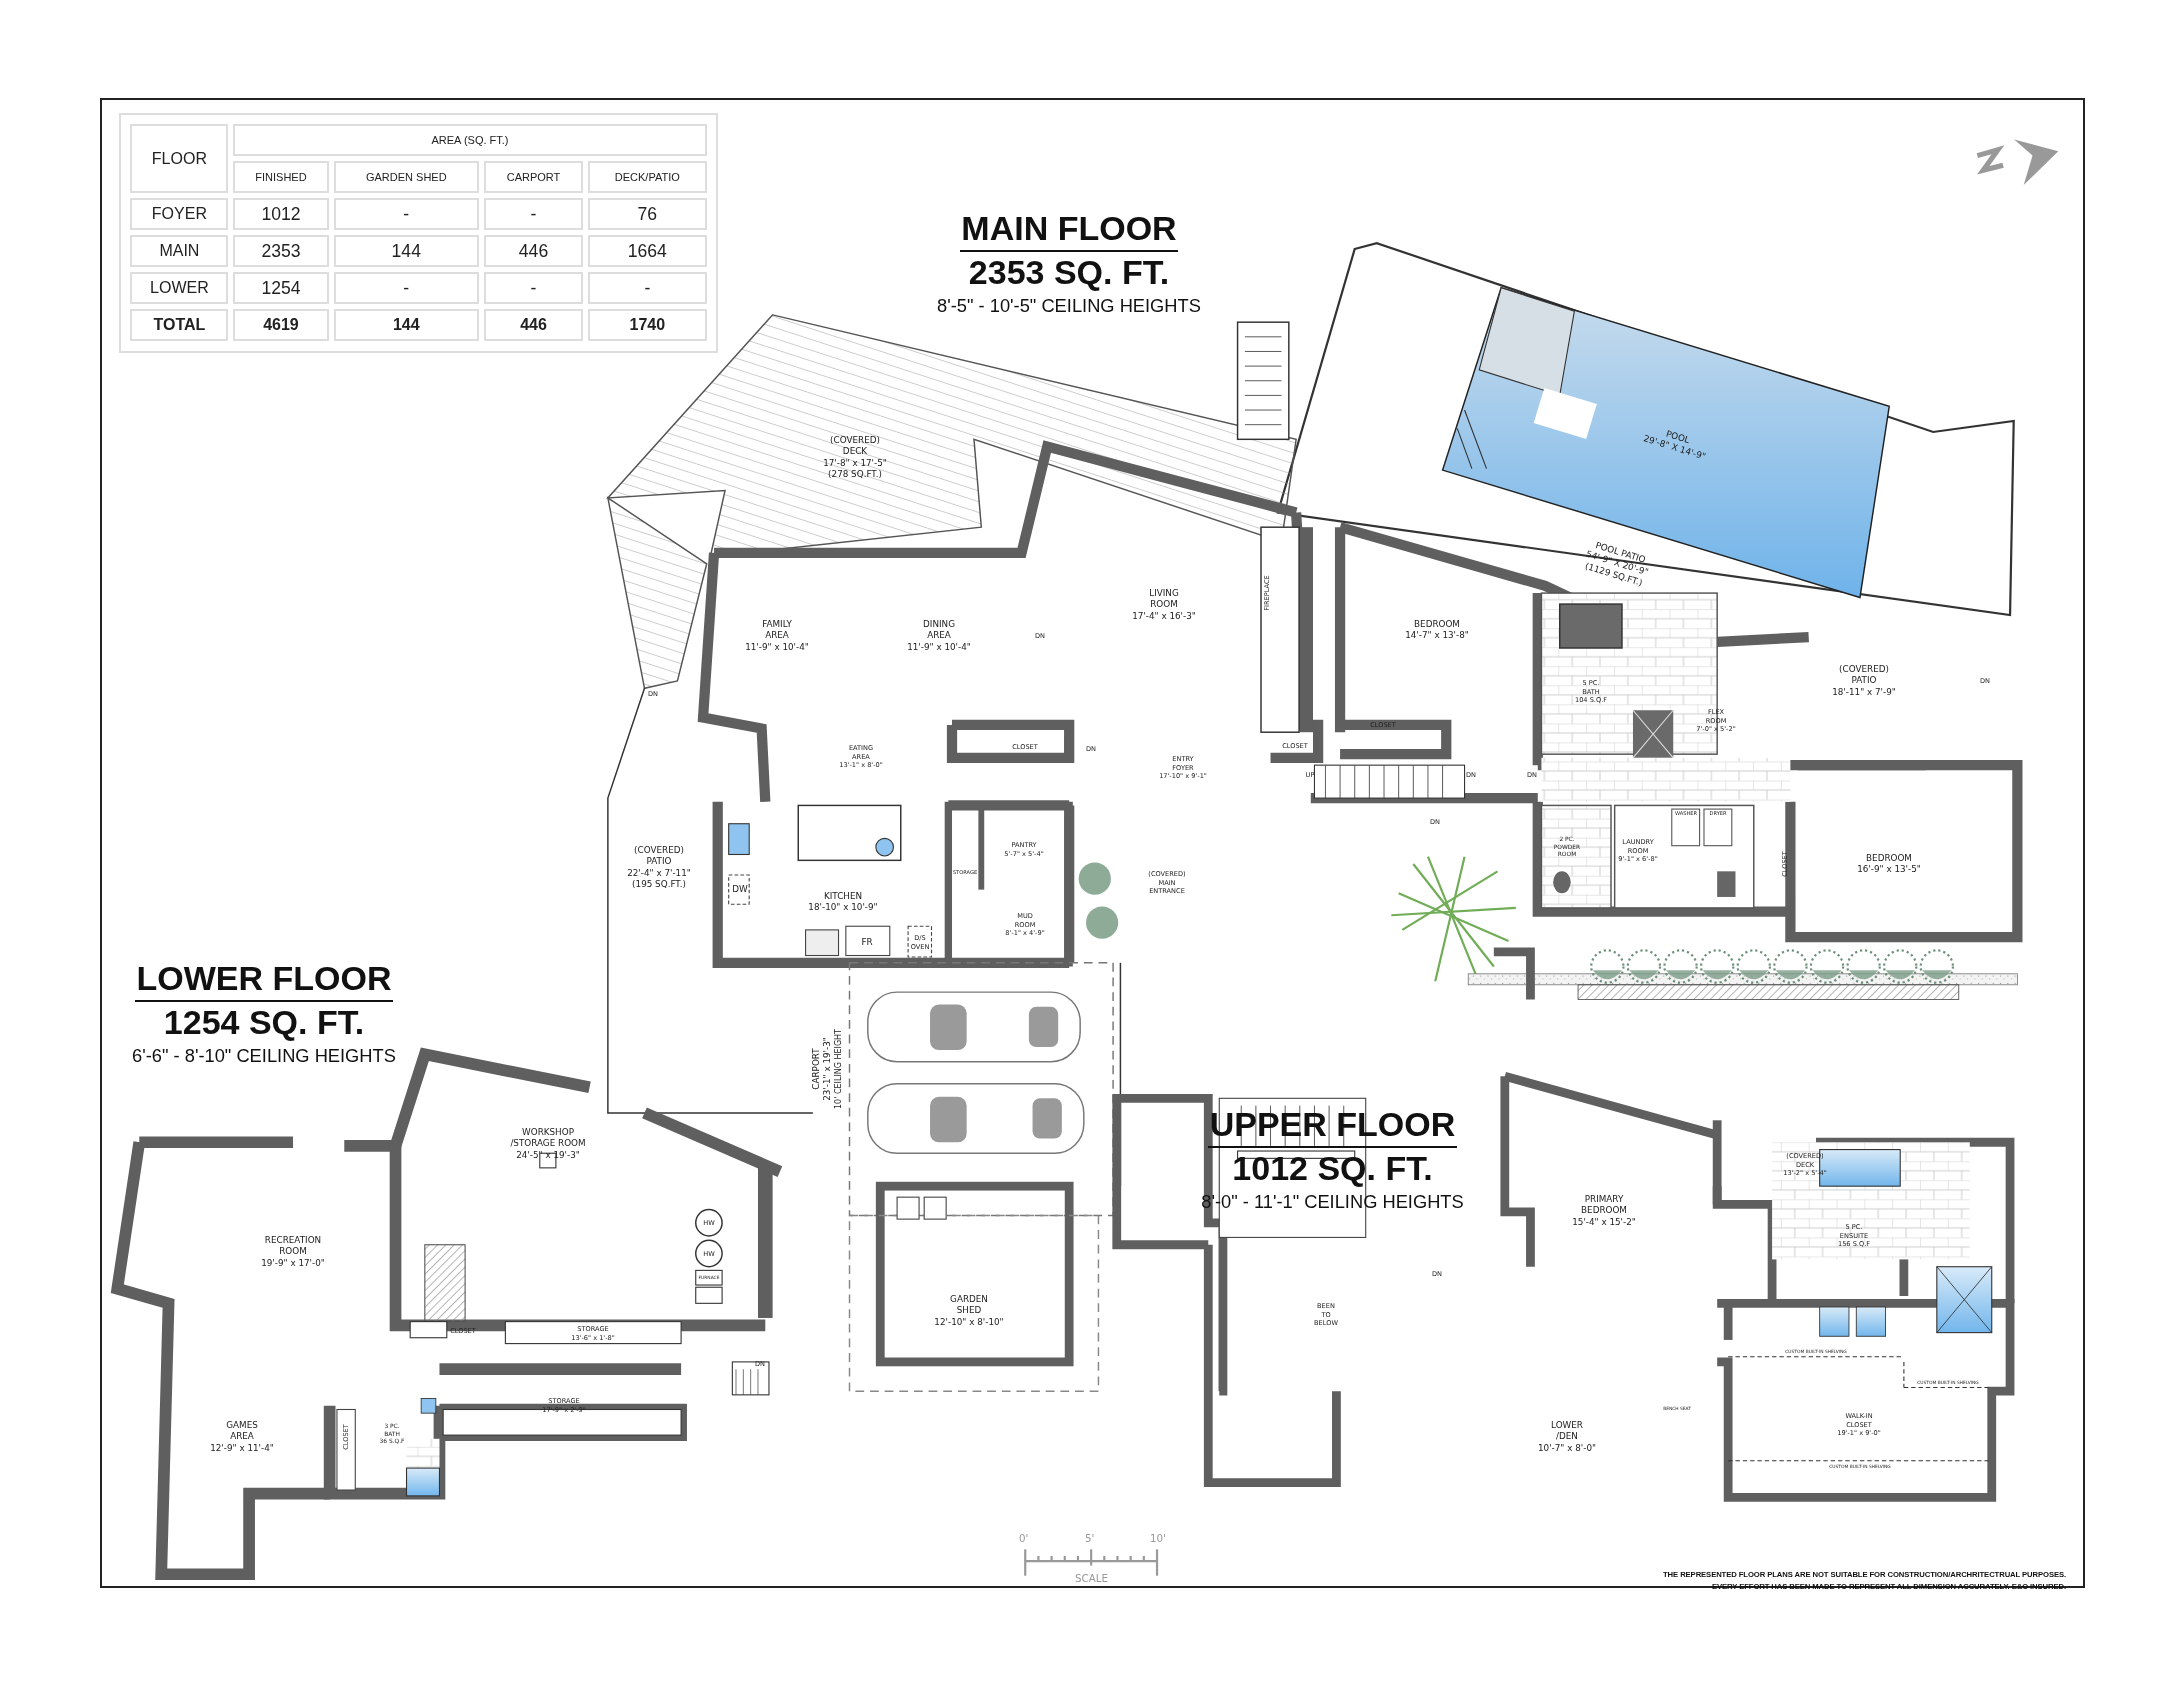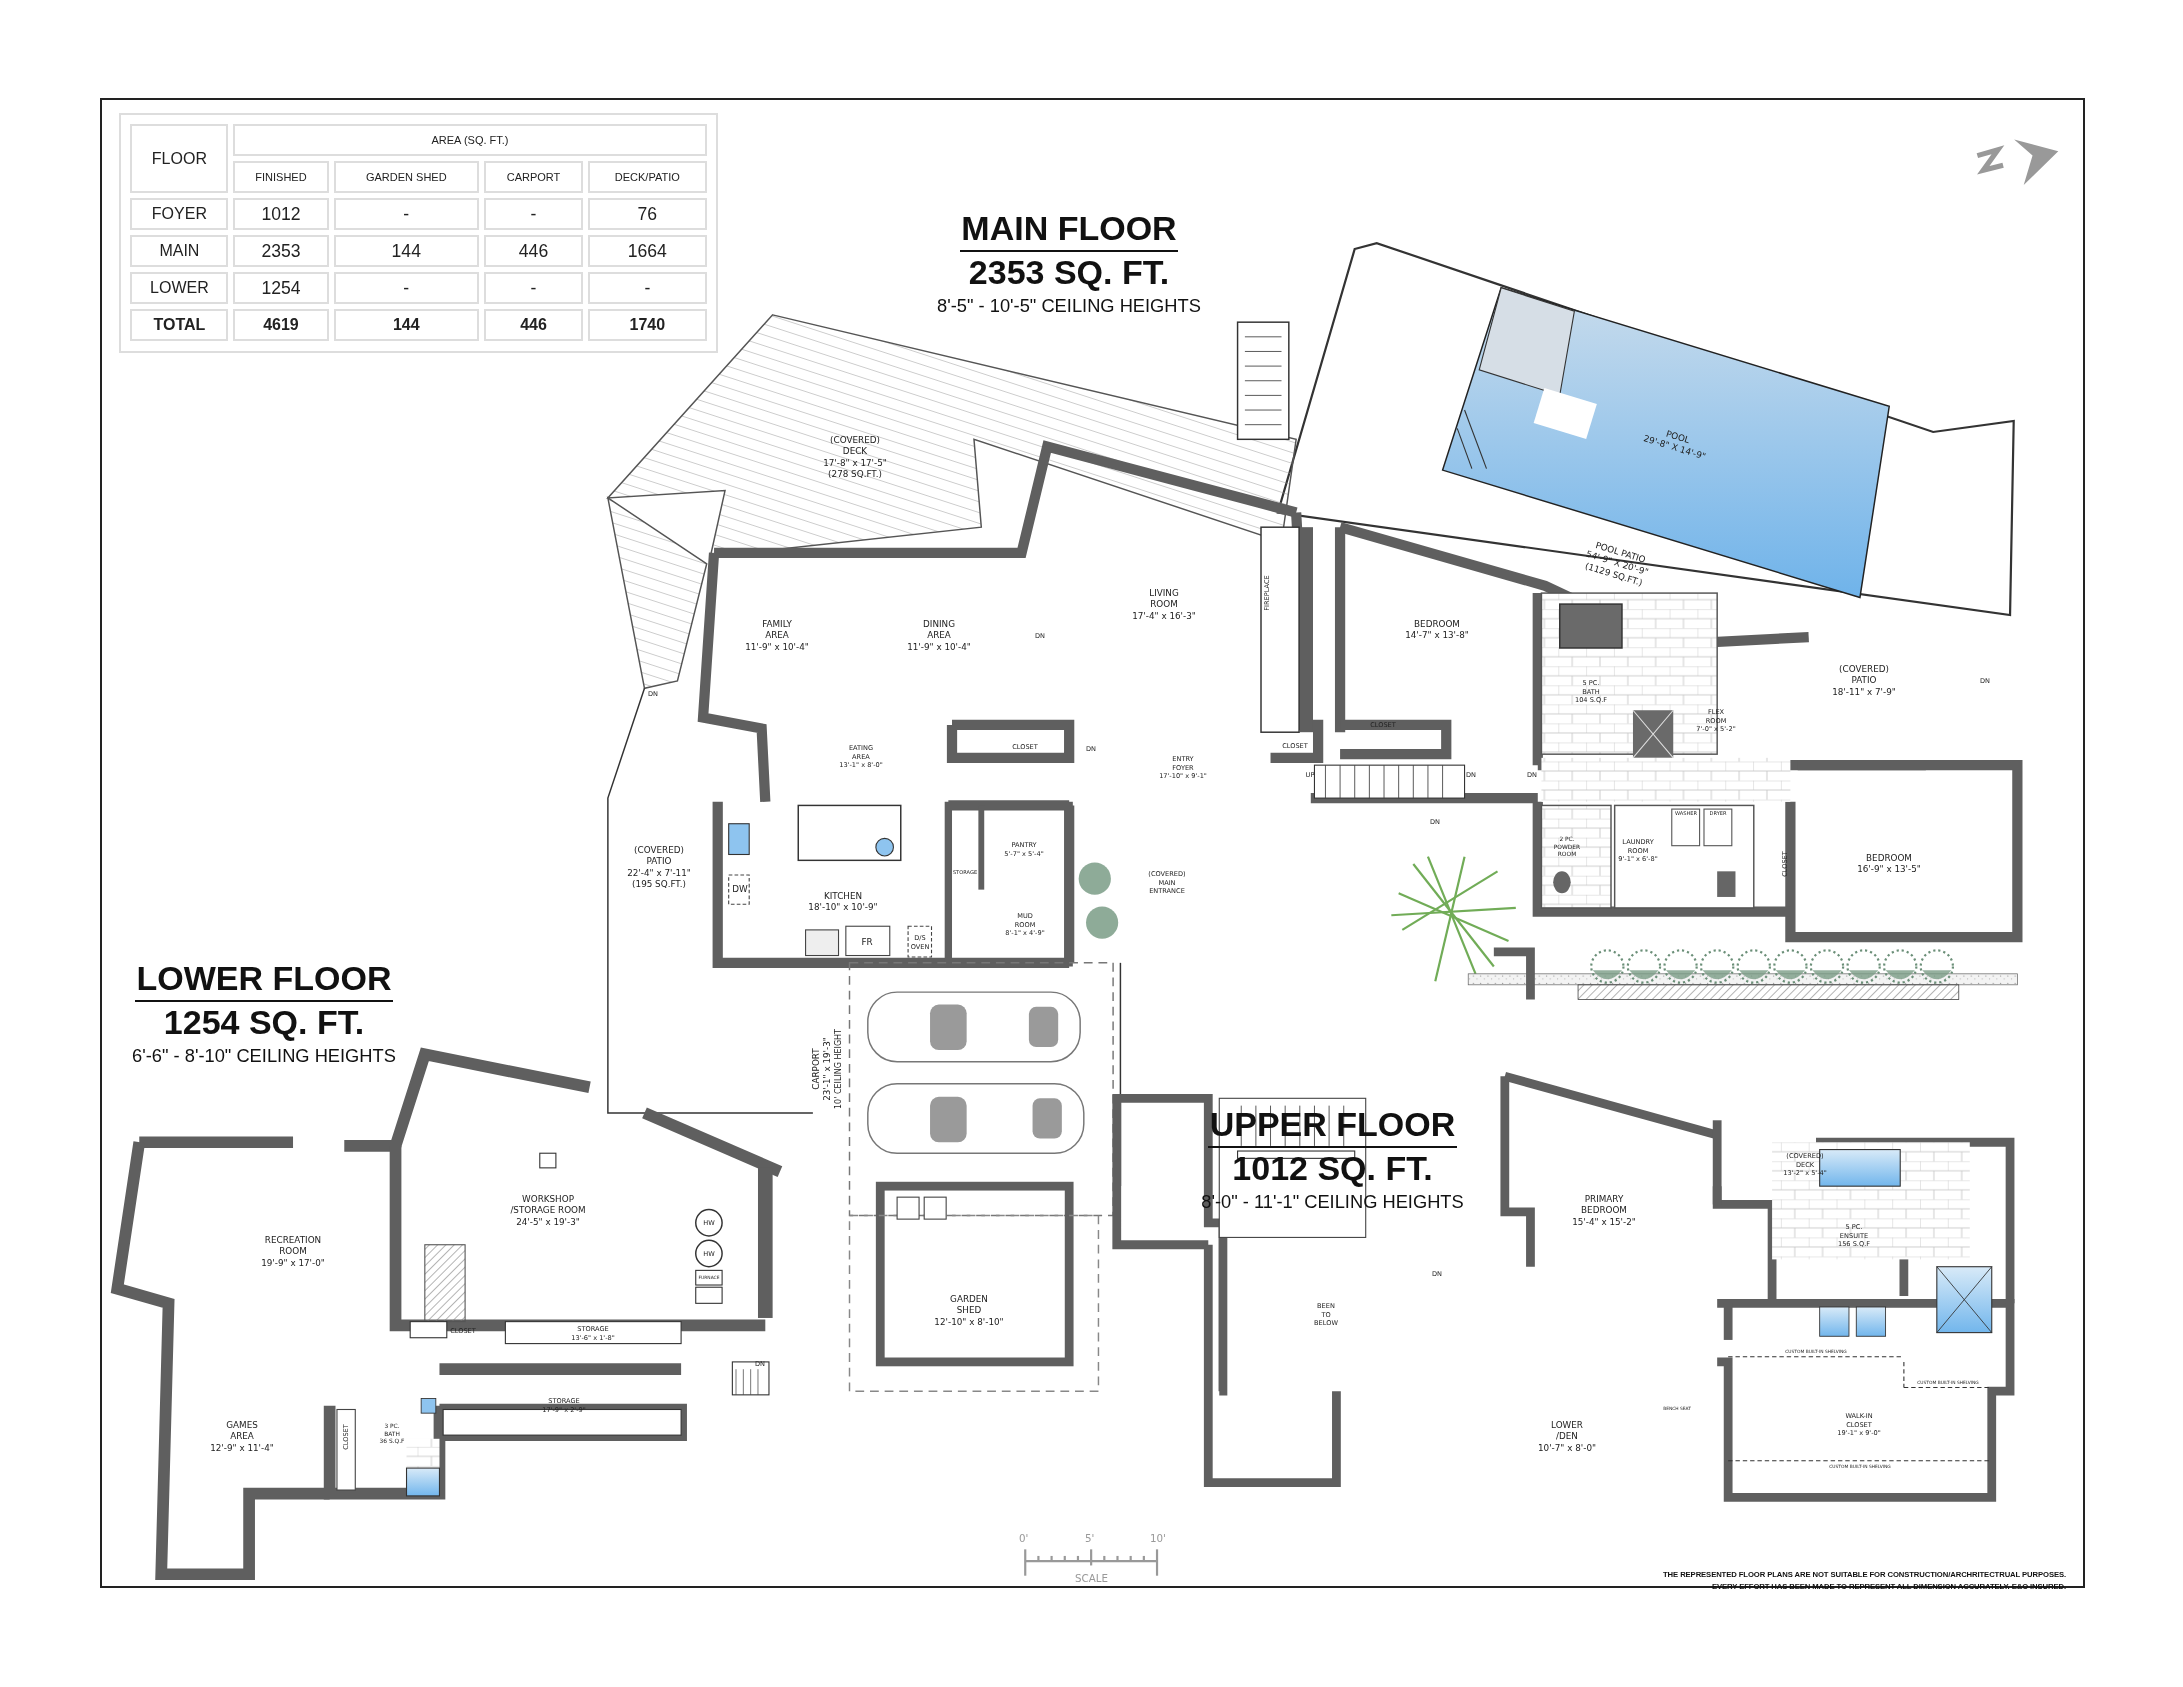--- a/index.html
+++ b/index.html
@@ -439,21 +439,21 @@
 <div class="room xs" style="left:1435px; top:822px;">DN</div>
 <div class="room xs" style="left:1532px; top:775px;">DN</div>
 <div class="room xs" style="left:1985px; top:681px;">DN</div>
 <div class="room xs" style="left:653px; top:694px;">DN</div>
 
 <div class="room sm" style="left:293px; top:1252px;">
   <div>RECREATION</div>
     <div>ROOM</div>
     <div>19'-9" x 17'-0"</div>
 </div>
-<div class="room sm" style="left:548px; top:1211px;">
+<div class="room sm" style="left:548px; top:1144px;">
   <div>WORKSHOP</div>
     <div>/STORAGE ROOM</div>
     <div>24'-5" x 19'-3"</div>
 </div>
 <div class="room xs" style="left:709px; top:1223px;">HW</div>
 <div class="room xs" style="left:709px; top:1254px;">HW</div>
 <div class="room xs" style="left:709px; top:1278px; font-size:4.4px;">FURNACE</div>
 <div class="room xs" style="left:463px; top:1331px;">CLOSET</div>
 <div class="room xs" style="left:593px; top:1334px;">
   <div>STORAGE</div>

